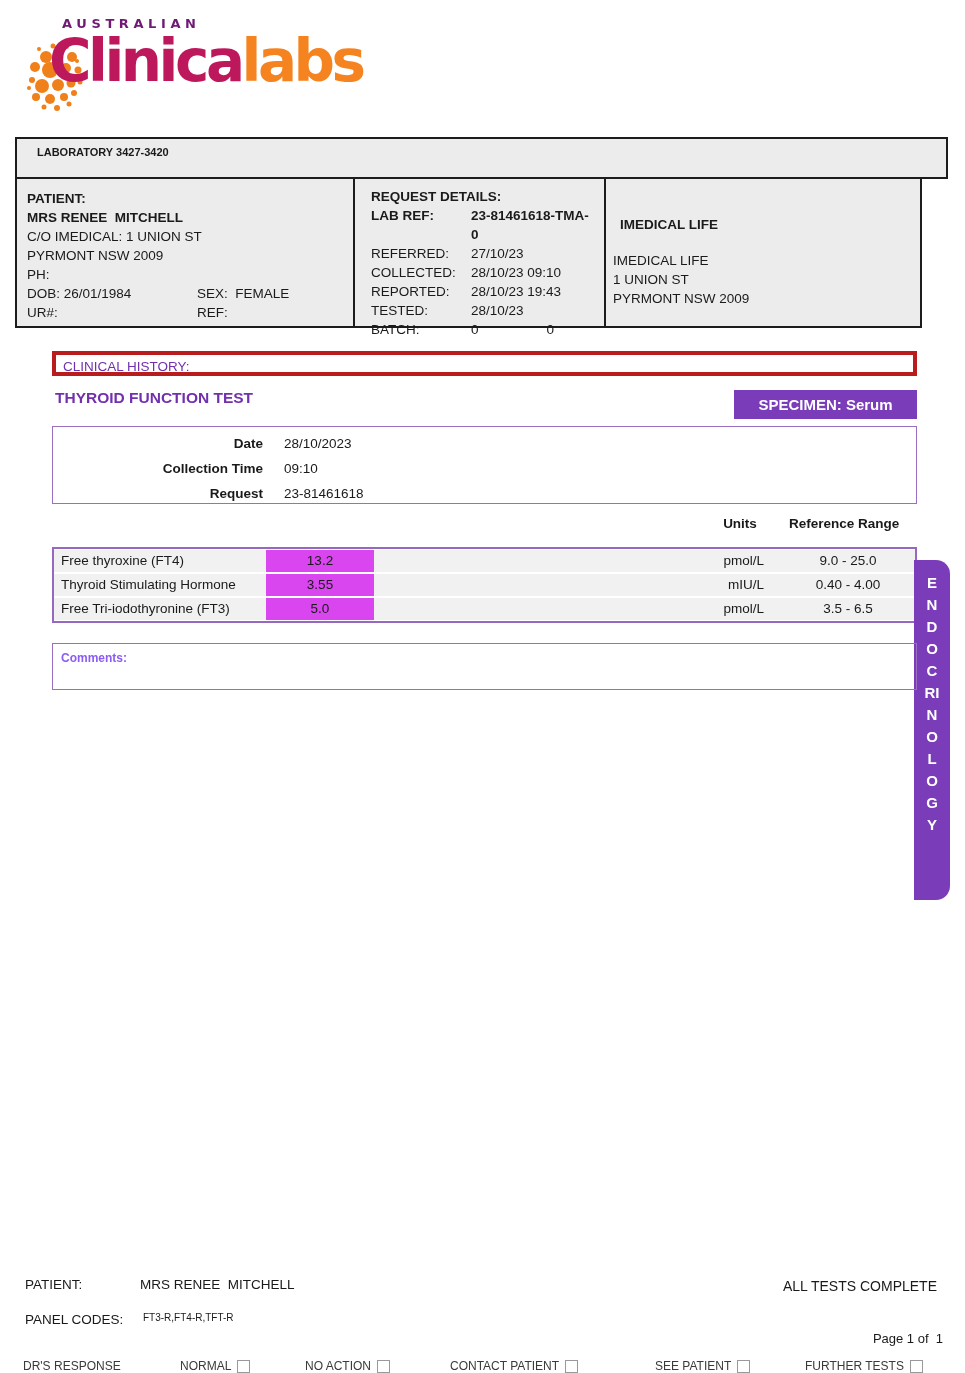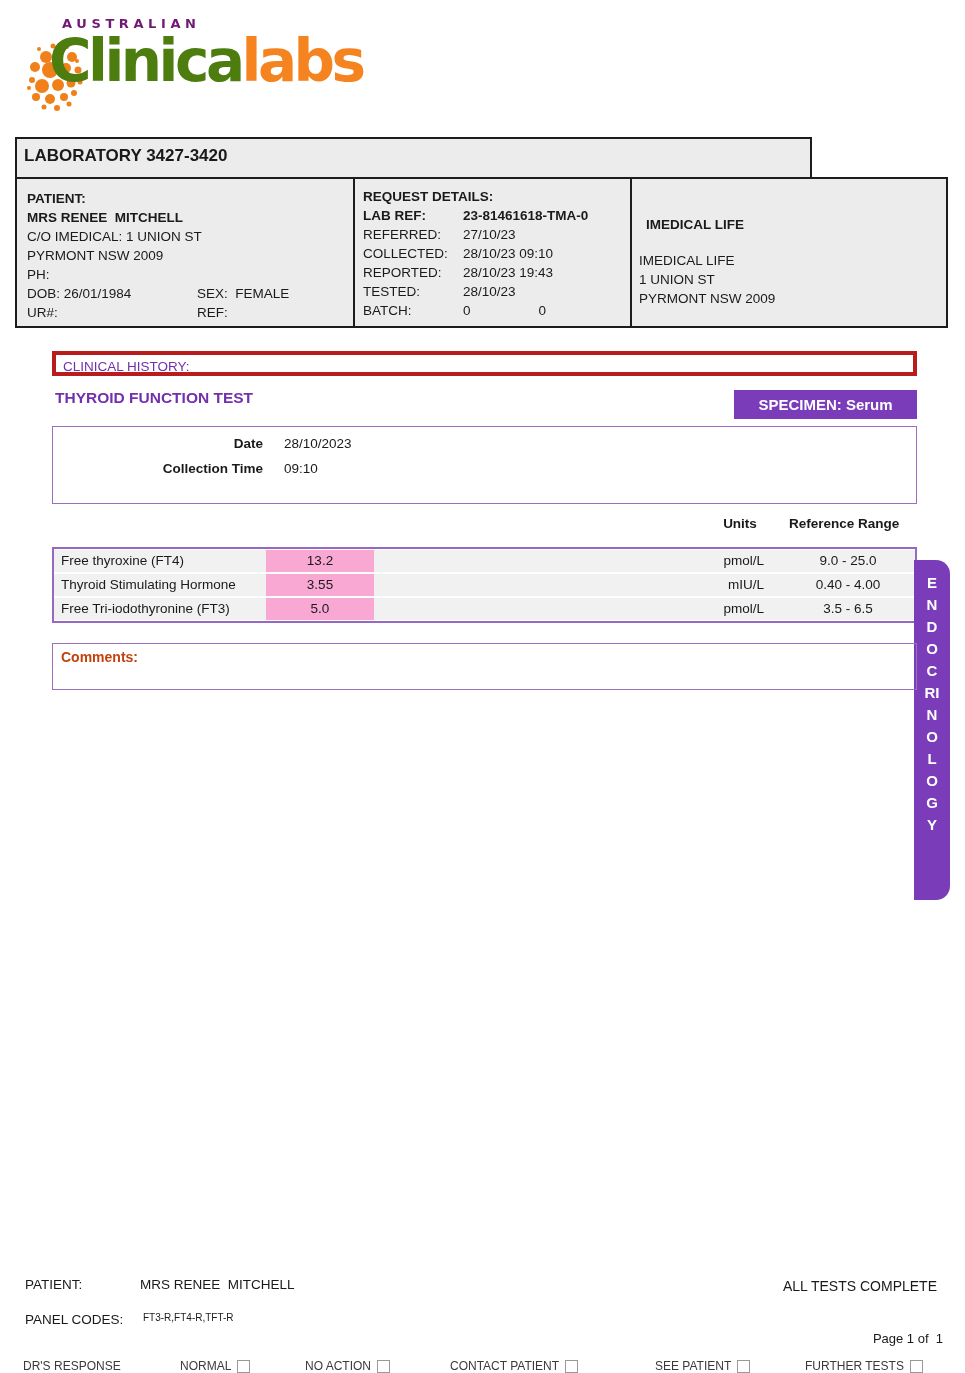--- a/index.html
+++ b/index.html
@@ -9,34 +9,34 @@
   .abs{position:absolute}
   .pre{white-space:pre}
 
   
   .logo-australian{left:62px;top:16px;font-family:"DejaVu Sans",sans-serif;
       font-size:13px;font-weight:bold;letter-spacing:4.6px;color:#701a75}
   .logo-main{left:22px;top:30px;width:400px;height:80px}
   .logo-sphere{position:absolute;left:0;top:10px}
   .logo-text{position:absolute;left:27px;top:-8px;font-family:"DejaVu Sans",sans-serif;
       font-weight:bold;font-size:58px;letter-spacing:-3.5px;line-height:78px;white-space:nowrap}
-  .logo-p1{color:#4d7c0f}
+  .logo-p1{color:#be185d}
   .logo-p2{color:#F5831F}
 
   
-  .lab-bar{left:15px;top:137px;width:797px;height:42px;background:#ECECEC;
-      border:2px solid #1c1c1c;display:flex;align-items:flex-start;padding:7px 7px;font-size:17px}
+  .lab-bar{left:15px;top:137px;width:933px;height:42px;background:#ECECEC;
+      border:2px solid #1c1c1c;display:flex;align-items:flex-start;padding:7px 20px;font-size:11px}
   .lab-label{font-weight:bold}
   .lab-addr{margin-left:20px}
 
   .info-row{left:15px;top:177px;width:933px;height:151px;display:flex}
   .info-cell{background:#ECECEC;border:2px solid #1c1c1c;font-size:13.5px;line-height:19px;position:relative}
   .info-cell + .info-cell{border-left:none}
   .cell-patient{width:340px;padding:10px 10px 0 10px}
-  .cell-request{width:277px;padding:8px 8px 0 8px}
+  .cell-request{width:251px;padding:8px 8px 0 16px}
   .cell-practice{width:316px}
   .bold{font-weight:bold}
   .rel{position:relative}
   .col2{position:absolute;left:170px;top:0}
   .req-row{display:flex}
   .req-label{width:100px;flex:none}
   .batch-val2{margin-left:68px}
   .prac-name{position:absolute;left:14px;top:36px;font-weight:bold}
   .prac-l1{position:absolute;left:7px;top:72px}
   .prac-l2{position:absolute;left:7px;top:91px}
@@ -53,31 +53,31 @@
   .meta-row{display:flex;height:25px;align-items:center}
   .meta-label{width:210px;text-align:right;font-weight:bold}
   .meta-value{margin-left:21px}
 
   .units-header{left:712px;top:516px;width:56px;text-align:center;font-weight:bold;font-size:13.5px}
   .range-header{left:789px;top:516px;font-weight:bold;font-size:13.5px}
 
   .results-table{left:52px;top:547px;width:865px;height:76px;border:2px solid #9768C2;background:#fff;padding-top:1px}
   .result-row{position:relative;height:22px;margin-bottom:2px;background:#F1F1F1;font-size:13.5px;line-height:22px}
   .res-name{position:absolute;left:3px;width:209px;padding-left:4px}
-  .res-value{position:absolute;left:212px;width:108px;height:100%;background:#f9a8d4;text-align:center}
+  .res-value{position:absolute;left:212px;width:108px;height:100%;background:#d946ef;text-align:center}
   .res-units{position:absolute;left:630px;width:80px;text-align:right}
   .res-range{position:absolute;left:738px;width:112px;text-align:center}
 
   .endo-tab{left:914px;top:560px;width:36px;height:340px;background:#7B3CB9;
       border-radius:0 14px 14px 0;color:#fff;font-weight:bold;font-size:15px;line-height:22px;
       text-align:center;padding-top:12px}
   .endo-letters{display:inline-block;width:16px;word-break:break-all}
 
   .comments-box{left:52px;top:643px;width:865px;height:47px;border:1px solid #9A6FC0;padding:4px 8px}
-  .comments-label{color:#c2410c;font-weight:bold;font-size:14px}
+  .comments-label{color:#8b5cf6;font-weight:bold;font-size:12px}
 
   
   .f-patient-label{left:25px;top:1277px;font-size:13.5px}
   .f-patient-name{left:140px;top:1277px;font-size:13.5px}
   .f-status{right:28px;top:1278px;font-size:14px}
   .f-panel-label{left:25px;top:1312px;font-size:13.5px}
   .f-panel-codes{left:143px;top:1312px;font-size:10px}
   .f-page{right:22px;top:1331px;font-size:13px}
 
   .response-strip{left:0;top:1359px;width:965px;height:20px;font-size:12px;color:#3a3a3a}
@@ -192,20 +192,24 @@
 
   <div class="abs meta-box">
     <div class="meta-row">
       <span class="meta-label">Date</span>
       <span class="meta-value">28/10/2023</span>
     </div>
     <div class="meta-row">
       <span class="meta-label">Collection Time</span>
       <span class="meta-value">09:10</span>
     </div>
+    <div class="meta-row">
+      <span class="meta-label">Request</span>
+      <span class="meta-value">23-81461618</span>
+    </div>
   </div>
 
   <div class="abs units-header">Units</div>
   <div class="abs range-header">Reference Range</div>
 
   <div class="abs results-table">
     <div class="result-row">
       <span class="res-value">13.2</span>
       <span class="res-name">Free thyroxine (FT4)</span>
       <span class="res-units">pmol/L</span>

